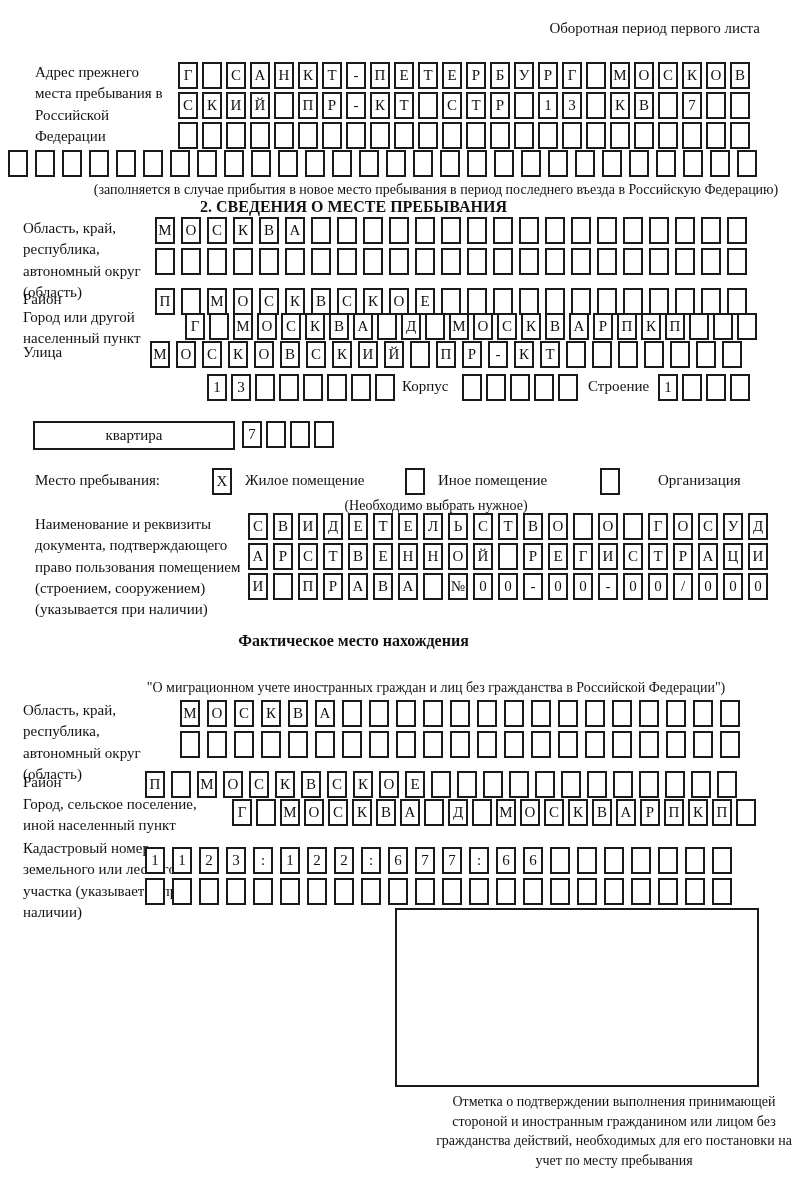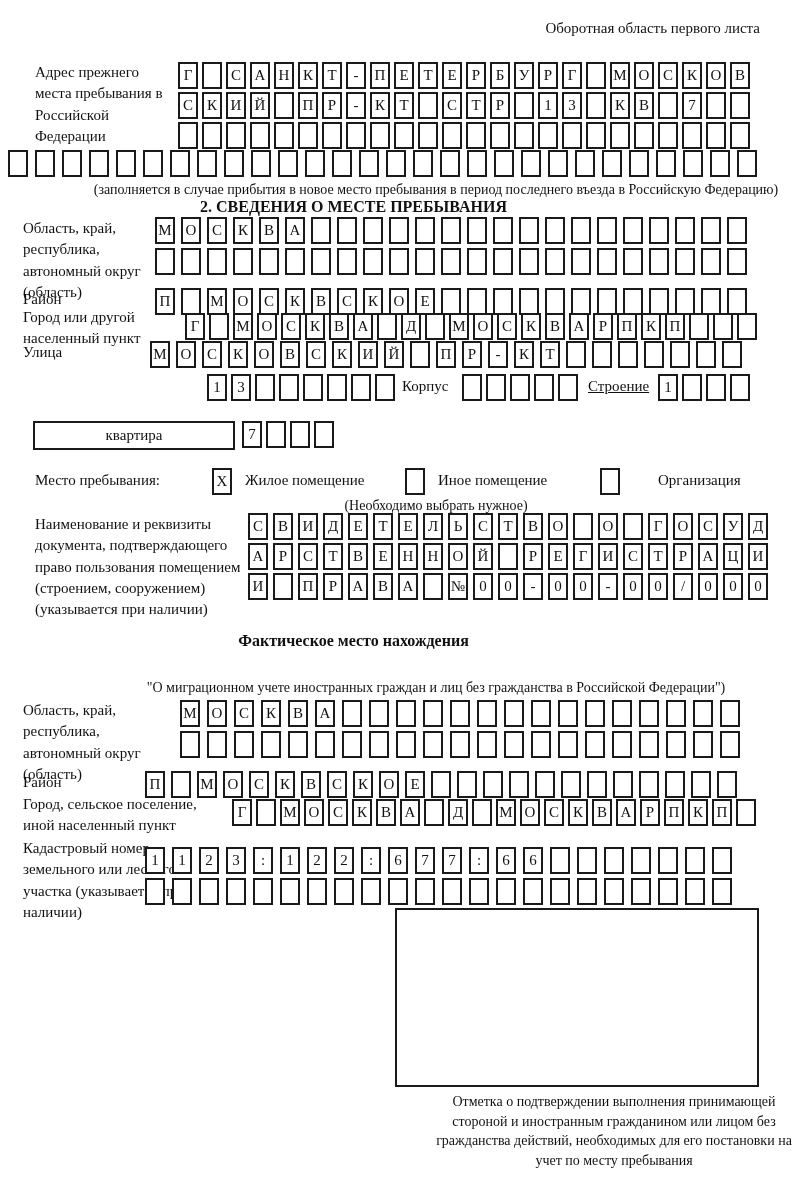--- a/index.html
+++ b/index.html
@@ -29,21 +29,21 @@
   }
   .inlinetext { position:absolute; font-size:15px; }
   .stampbox { position:absolute; border:2px solid #1a1a1a; background:#fff; }
   .corner { position:absolute; font-size:15px; }
 </style>
 </head>
 <body>
 
 <div class="page">
 
-  <div class="corner" style="top:20px; right:40px;">Оборотная область первого листа</div>
+  <div class="corner" style="top:20px; right:40px;">Оборотная период первого листа</div>
 
   <div class="abs lbl" style="left:35px; top:62px; width:140px;">Адрес прежнего места пребывания в Российской Федерации</div>
   <div class="boxrow g4" style="left:178px; top:62px;">
       <div class="box">Г</div>
       <div class="box"></div>
       <div class="box">С</div>
       <div class="box">А</div>
       <div class="box">Н</div>
       <div class="box">К</div>
       <div class="box">Т</div>
@@ -296,21 +296,21 @@
       <div class="box"></div>
     </div>
   <div class="inlinetext" style="left:402px; top:378px;">Корпус</div>
   <div class="boxrow g4" style="left:462px; top:374px;">
       <div class="box"></div>
       <div class="box"></div>
       <div class="box"></div>
       <div class="box"></div>
       <div class="box"></div>
     </div>
-  <div class="inlinetext" style="left:588px; top:378px;text-decoration:underline;">Строение</div>
+  <div class="inlinetext" style="left:588px; top:378px;">Строение</div>
   <div class="boxrow g4" style="left:658px; top:374px;">
       <div class="box">1</div>
       <div class="box"></div>
       <div class="box"></div>
       <div class="box"></div>
     </div>
 
   <div class="labelbox" style="left:33px; top:421px; width:202px;">квартира</div>
   <div class="boxrow g4" style="left:242px; top:421px;">
       <div class="box">7</div>

